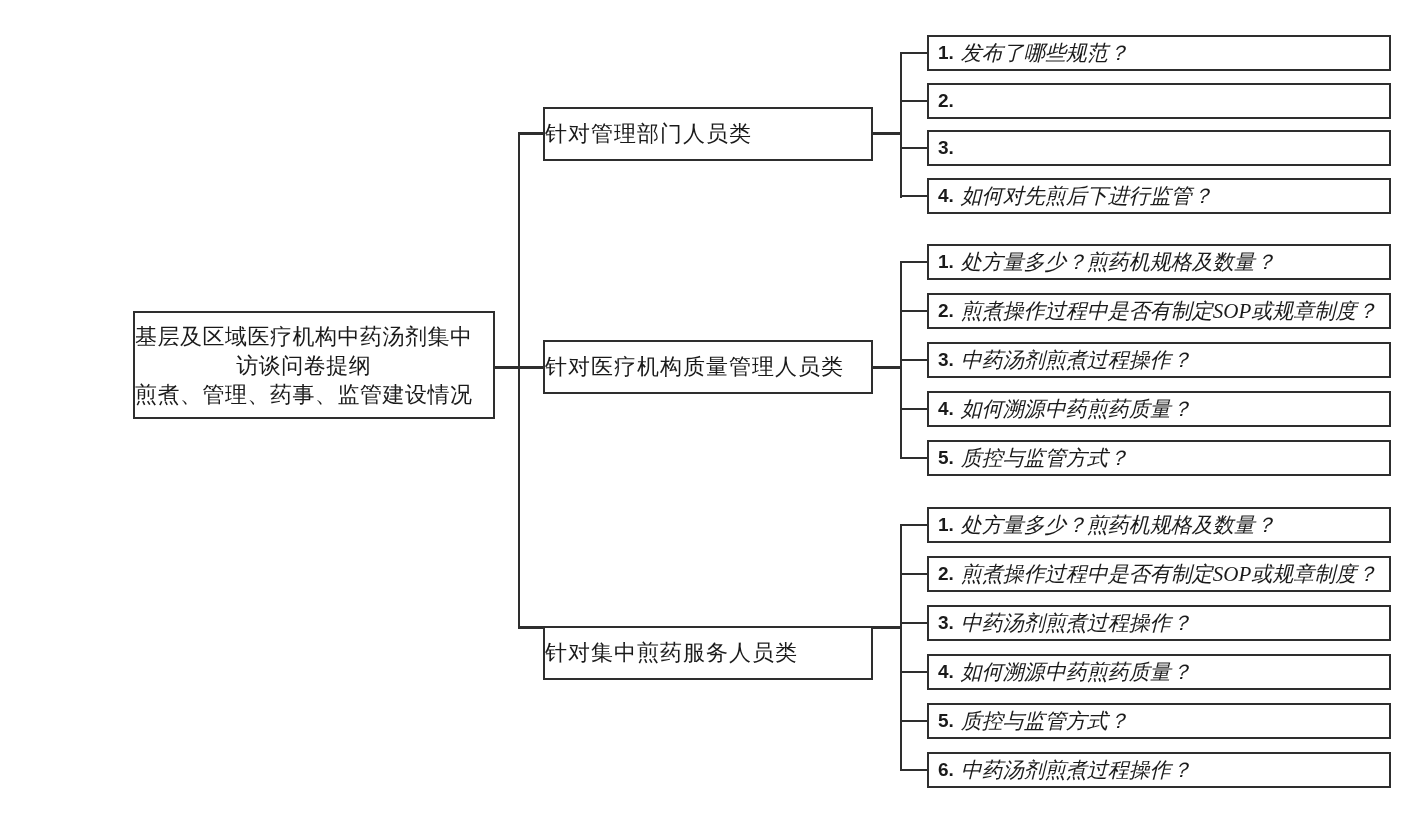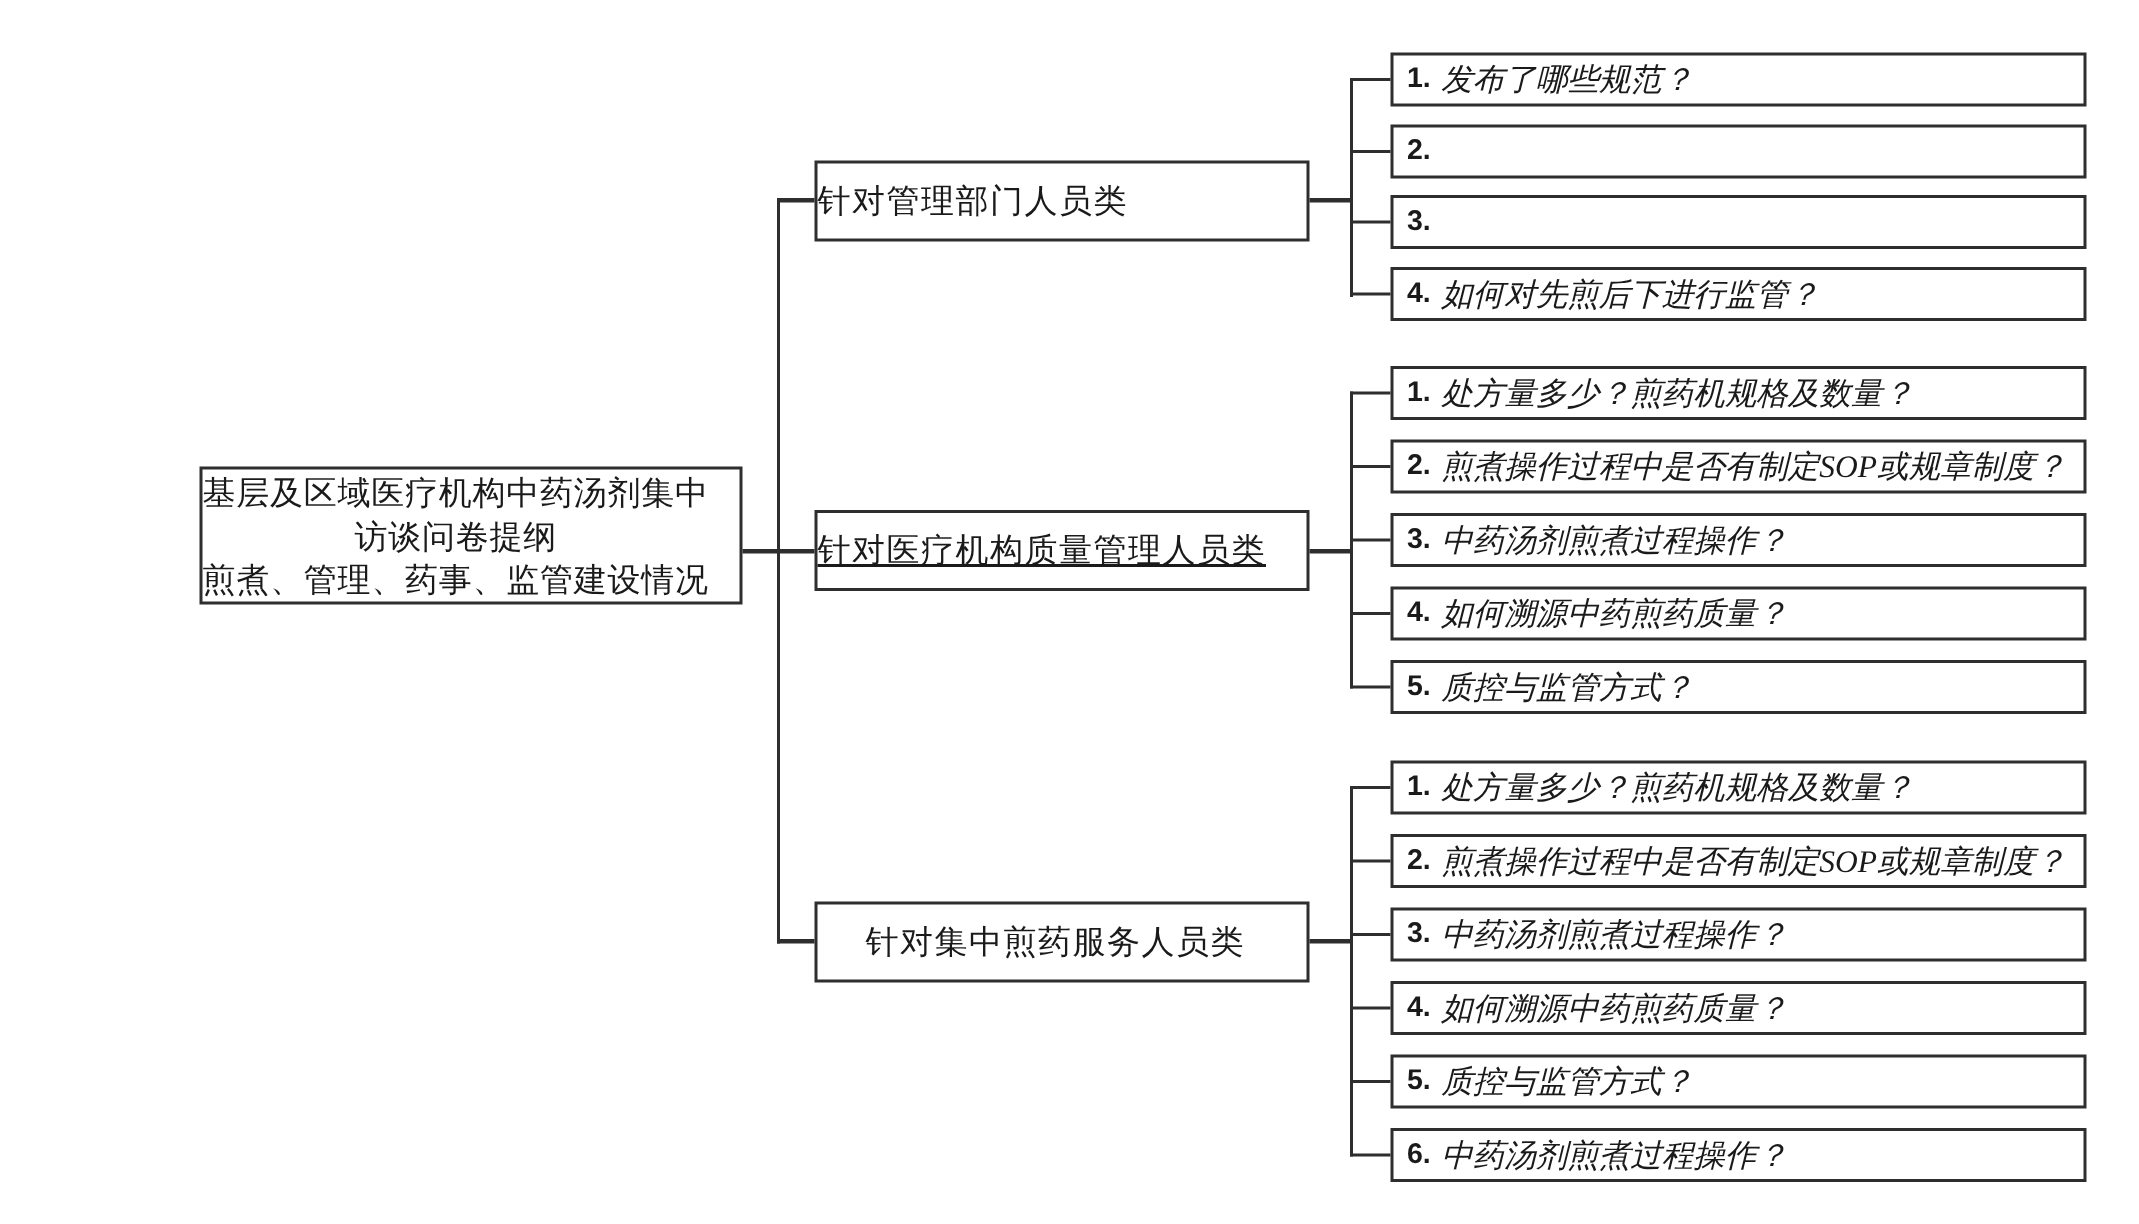--- a/index.html
+++ b/index.html
@@ -22,21 +22,21 @@
     border: 2px solid #2e2e2e;
     background: #ffffff;
   }
   .center-text {
     display: flex;
     align-items: center;
     justify-content: flex-start;
     text-align: center;
   }
   .root-node {
-    left: 133px; top: 311px; width: 362px; height: 92px;
+    left: 133px; top: 311px; width: 362px; height: 108px;
   }
   .root-lines {
     font-size: 22px;
     line-height: 29px;
     letter-spacing: 0.5px;
     white-space: nowrap;
   }
   .branch-node {
     left: 543px; width: 330px; height: 54px;
     font-size: 22px;
@@ -75,24 +75,24 @@
     <div class="root-lines">
       <div>基层及区域医疗机构中药汤剂集中</div>
       <div>访谈问卷提纲</div>
       <div>煎煮、管理、药事、监管建设情况</div>
     </div>
   </div>
 
   <div class="box center-text branch-node" style="top:107px;">
     <span>针对管理部门人员类</span>
   </div>
-  <div class="box center-text branch-node" style="top:340px;text-decoration:underline;">
+  <div class="box center-text branch-node" style="top:340px;">
     <span>针对医疗机构质量管理人员类</span>
   </div>
-  <div class="box center-text branch-node" style="top:601px;padding-left:32px;">
+  <div class="box center-text branch-node" style="top:626px;">
     <span>针对集中煎药服务人员类</span>
   </div>
 
   <div class="box q-node" style="top:35px;">
     <span class="q-num">1.</span>
     <span class="q-text">发布了哪些规范？</span>
   </div>
   <div class="box q-node" style="top:83px;">
     <span class="q-num">2.</span>
   </div>

